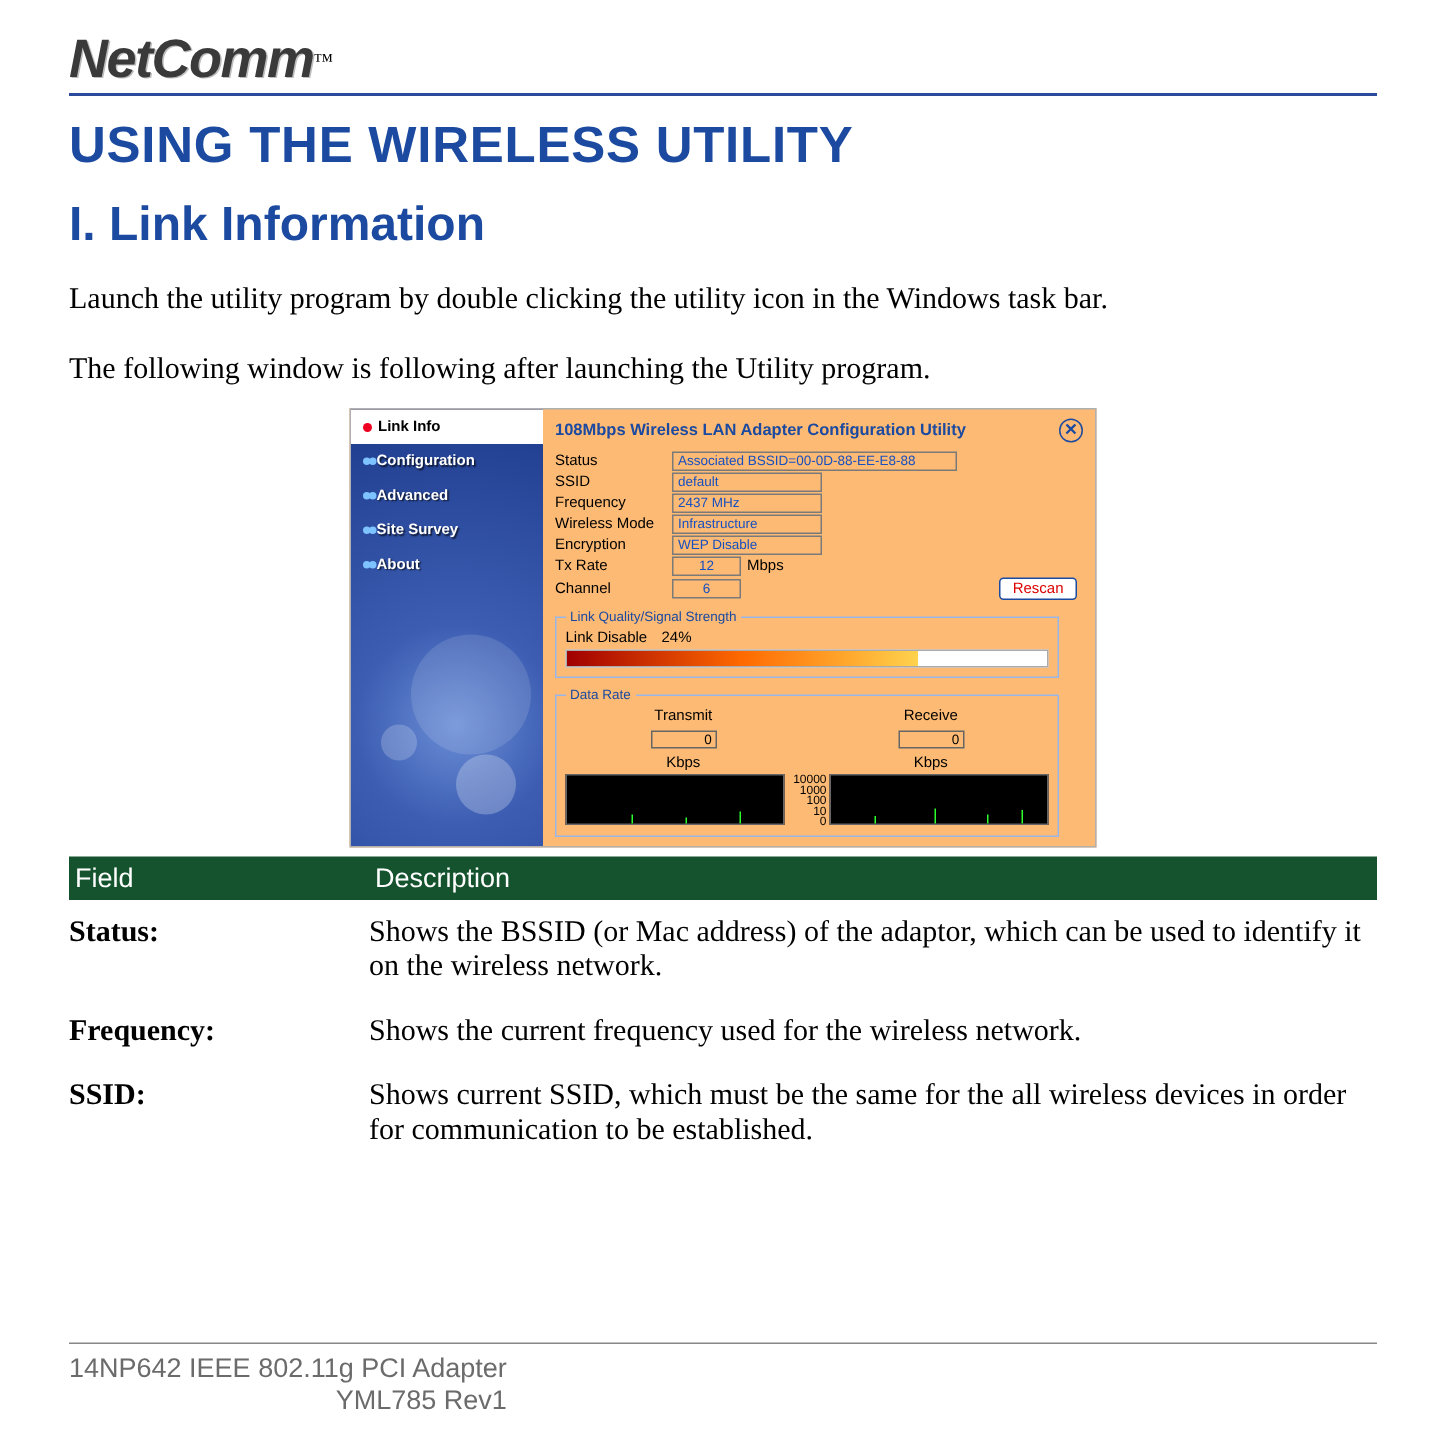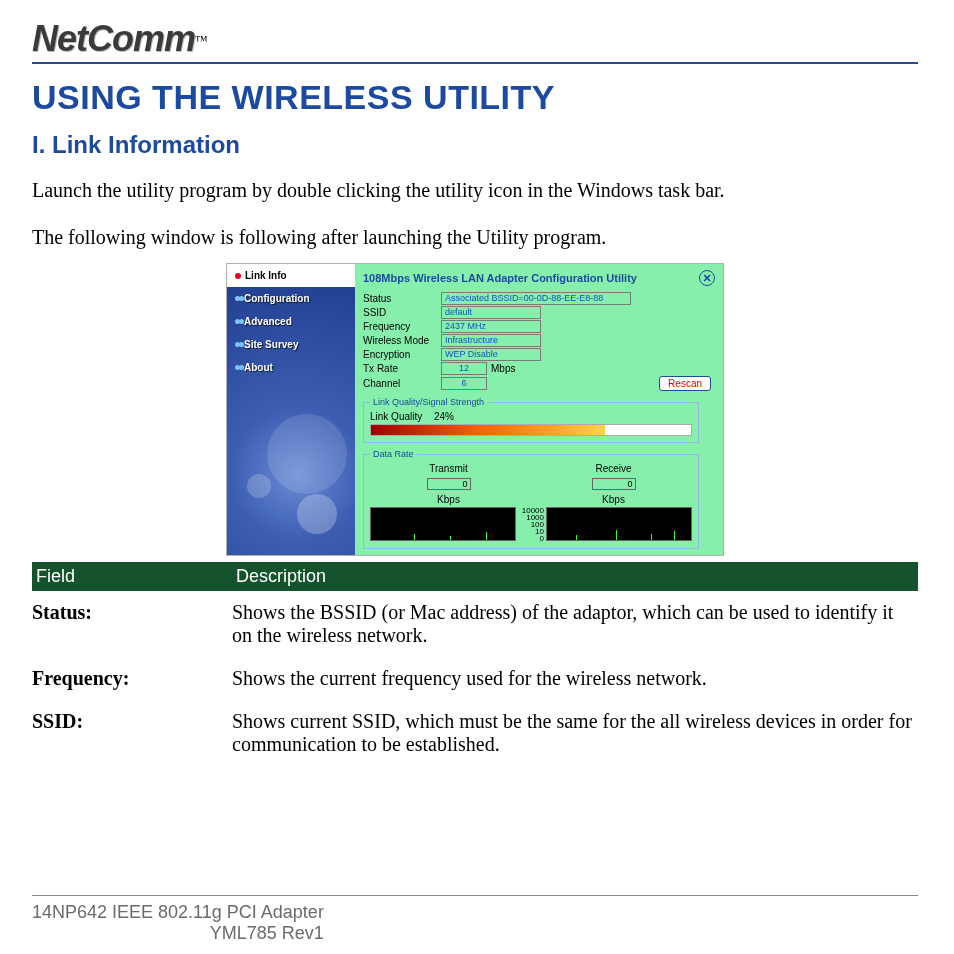--- a/index.html
+++ b/index.html
@@ -7,21 +7,21 @@
     margin: 0;
     padding: 0;
     font-family: "Times New Roman", Times, serif;
     color: #000;
     width: 954px;
     height: 954px;
     overflow: hidden;
     background: #fff;
   }
   .page {
-    padding: 18px 36px 10px 32px;
+    padding: 18px 36px 10px 46px;
     height: 100%;
     display: flex;
     flex-direction: column;
   }
   .brand {
     font-family: "Arial Black", Arial, sans-serif;
     font-style: italic;
     font-weight: 900;
     font-size: 36px;
     letter-spacing: -1px;
@@ -34,34 +34,34 @@
     font-weight: 700;
     color: #1b4aa0;
     font-size: 34px;
     margin: 4px 0 8px 0;
     letter-spacing: 0.5px;
   }
   h2.section {
     font-family: "Segoe UI", "Trebuchet MS", Arial, sans-serif;
     font-weight: 700;
     color: #1b4aa0;
-    font-size: 24px;
+    font-size: 32px;
     margin: 6px 0 10px 0;
   }
   p.body { font-size: 20px; margin: 10px 0 14px 0; }
   
   .shot-wrap { display:flex; justify-content:center; }
   .shot {
     width: 498px;
     border: 1px solid #b0b0b0;
     display: flex;
     font-family: Tahoma, Verdana, Arial, sans-serif;
     font-size: 10px;
     color: #000;
-    background:#86efac;
+    background:#fdba74;
   }
   .side {
     width: 128px;
     background: radial-gradient(circle at 70px 210px, #6b8ed6 0, #3c5db2 30%, #1d3b8c 100%);
     position: relative;
     overflow:hidden;
   }
   .circle { position:absolute; border-radius:50%; background: rgba(255,255,255,0.12); }
   .c1 { width:80px;height:80px; left:40px; top:150px;}
   .c2 { width:40px;height:40px; left:70px; top:230px; background: rgba(255,255,255,0.25);}
@@ -195,21 +195,21 @@
               <span class="flabel">Channel</span>
               <span class="fval w3">6</span>
             <button class="rescan">Rescan</button>
           </div>
         </div>
         <fieldset class="grp">
           <legend>Link Quality/Signal Strength</legend>
           <div class="half">
             <div>
               <div class="qrow">
-                  <span class="qlabel">Link Quality</span>
+                  <span class="qlabel">Link Disable</span>
                   <span class="qpct">24%</span>
                 </div>
               <div class="bar">
                   <div class="barfill" style="width:73%"></div>
                 </div>
             </div>
           </div>
         </fieldset>
         <fieldset class="grp">
           <legend>Data Rate</legend>

